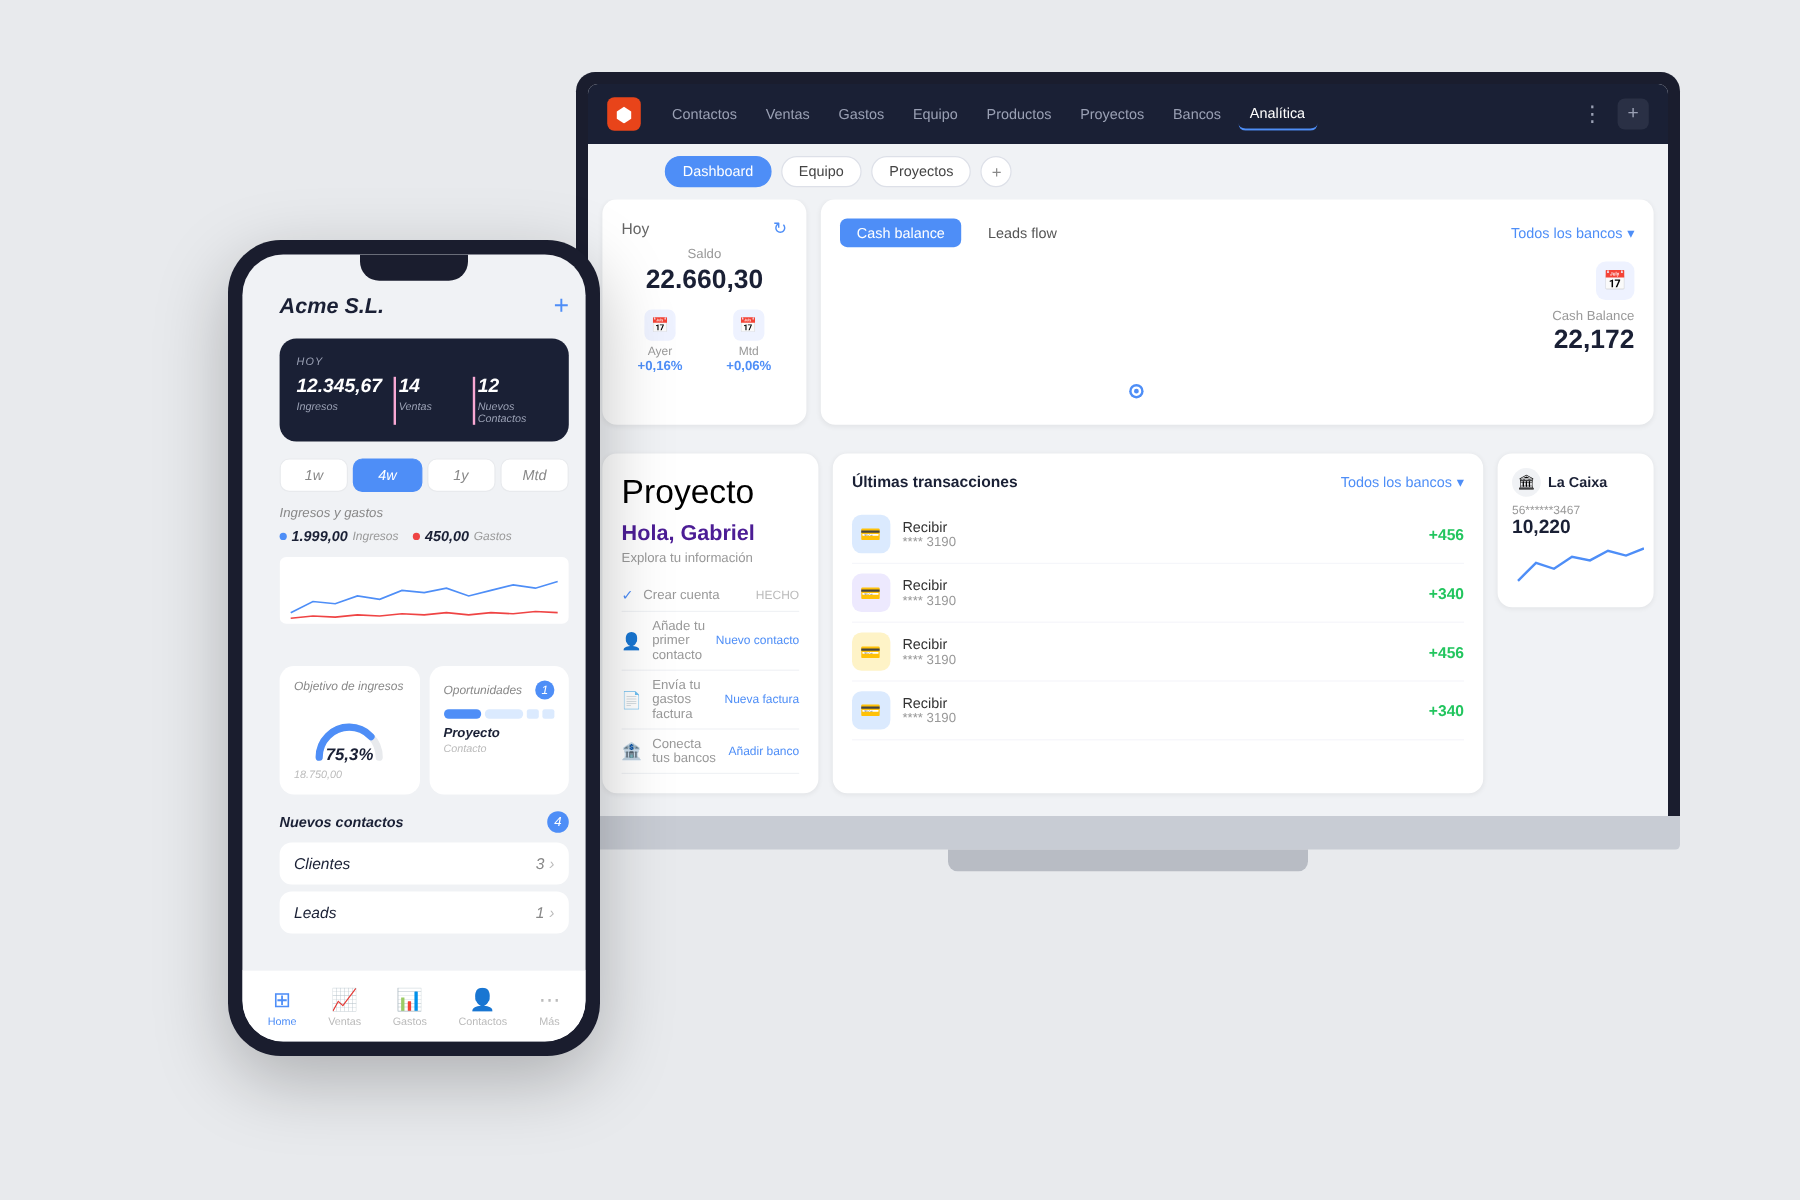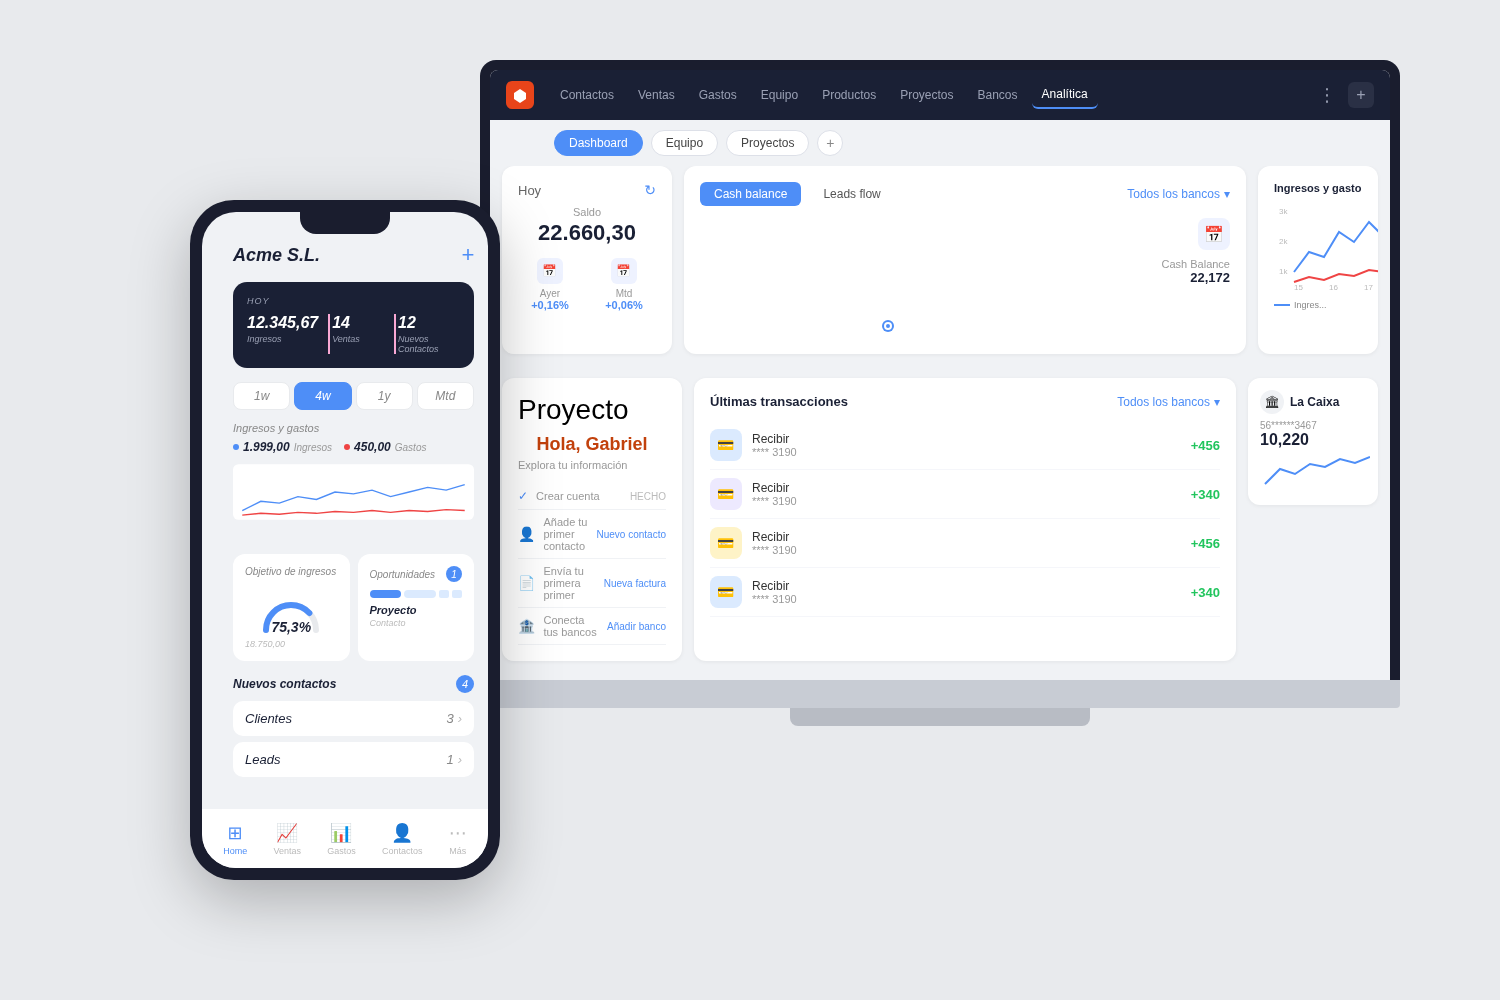--- a/index.html
+++ b/index.html
@@ -305,29 +305,29 @@
       background: #eef2ff;
       border-radius: 8px;
       display: flex;
       align-items: center;
       justify-content: center;
       margin-left: auto;
       margin-bottom: 8px;
       font-size: 16px;
     }
     .cb-label { font-size: 11px; color: #999; }
-    .cb-value { font-size: 13px; font-weight: 700; color: #1a2035; }
+    .cb-value { font-size: 22px; font-weight: 700; color: #1a2035; }
 
     
     .welcome-card {
       width: 180px;
       flex-shrink: 0;
     }
     .welcome-emoji { font-size: 28px; margin-bottom: 8px; }
-    .welcome-title { font-size: 18px; font-weight: 700; color: #c2410c; margin-bottom: 4px; text-align: center; }
+    .welcome-title { font-size: 18px; font-weight: 700; color: #4c1d95; margin-bottom: 4px; }
     .welcome-sub { font-size: 11px; color: #999; margin-bottom: 12px; }
     .todo-item {
       display: flex;
       align-items: center;
       gap: 8px;
       padding: 6px 0;
       border-bottom: 1px solid #f0f2f5;
       font-size: 11px;
     }
     .todo-check { color: #4e8ef7; font-size: 12px; }
@@ -761,58 +761,41 @@
                   </div>
                 </div>
                 <div class="cash-balance-info">
                   <div class="cb-icon">📅</div>
                   <div class="cb-label">Cash Balance</div>
                   <div class="cb-value">22,172</div>
                 </div>
               </div>
             </div>
 
-            <div class="card" style="width:120px;flex-shrink:0;overflow:hidden;">
-              <div class="ingresos-title" style="font-size:11px;font-weight:600;color:#1a2035;margin-bottom:8px;">Ingresos y gasto</div>
-              <svg width="110" height="90" viewBox="0 0 110 90">
-                <text x="5" y="12" font-size="8" fill="#bbb">3k</text>
-                <text x="5" y="42" font-size="8" fill="#bbb">2k</text>
-                <text x="5" y="72" font-size="8" fill="#bbb">1k</text>
-                <polyline points="20,70 35,50 50,55 65,30 80,40 95,20 110,35" fill="none" stroke="#4e8ef7" stroke-width="2"></polyline>
-                <polyline points="20,80 35,75 50,78 65,72 80,74 95,68 110,70" fill="none" stroke="#ef4444" stroke-width="2"></polyline>
-                <text x="20" y="88" font-size="8" fill="#bbb">15</text>
-                <text x="55" y="88" font-size="8" fill="#bbb">16</text>
-                <text x="90" y="88" font-size="8" fill="#bbb">17</text>
-              </svg>
-              <div style="display:flex;align-items:center;gap:4px;margin-top:4px;">
-                <div style="width:16px;height:2px;background:#4e8ef7;"></div>
-                <span style="font-size:9px;color:#888;">Ingres...</span>
-              </div>
-            </div>
           </div>
 
           <div class="desktop-bottom-row">
 
             <div class="card welcome-card">
               <div class="welcome-emoji">Proyecto</div>
               <div class="welcome-title">Hola, Gabriel</div>
               <div class="welcome-sub">Explora tu información</div>
               <div class="todo-item">
                 <span class="todo-check">✓</span>
                 <span class="todo-text">Crear cuenta</span>
                 <span class="todo-status">HECHO</span>
               </div>
               <div class="todo-item">
                 <span class="todo-icon">👤</span>
                 <span class="todo-text">Añade tu primer contacto</span>
                 <span class="todo-link">Nuevo contacto</span>
               </div>
               <div class="todo-item">
                 <span class="todo-icon">📄</span>
-                <span class="todo-text">Envía tu primera primer</span>
+                <span class="todo-text">Envía tu gastos factura</span>
                 <span class="todo-link">Nueva factura</span>
               </div>
               <div class="todo-item">
                 <span class="todo-icon">🏦</span>
                 <span class="todo-text">Conecta tus bancos</span>
                 <span class="todo-link">Añadir banco</span>
               </div>
             </div>
 
             <div class="card trans-card">

